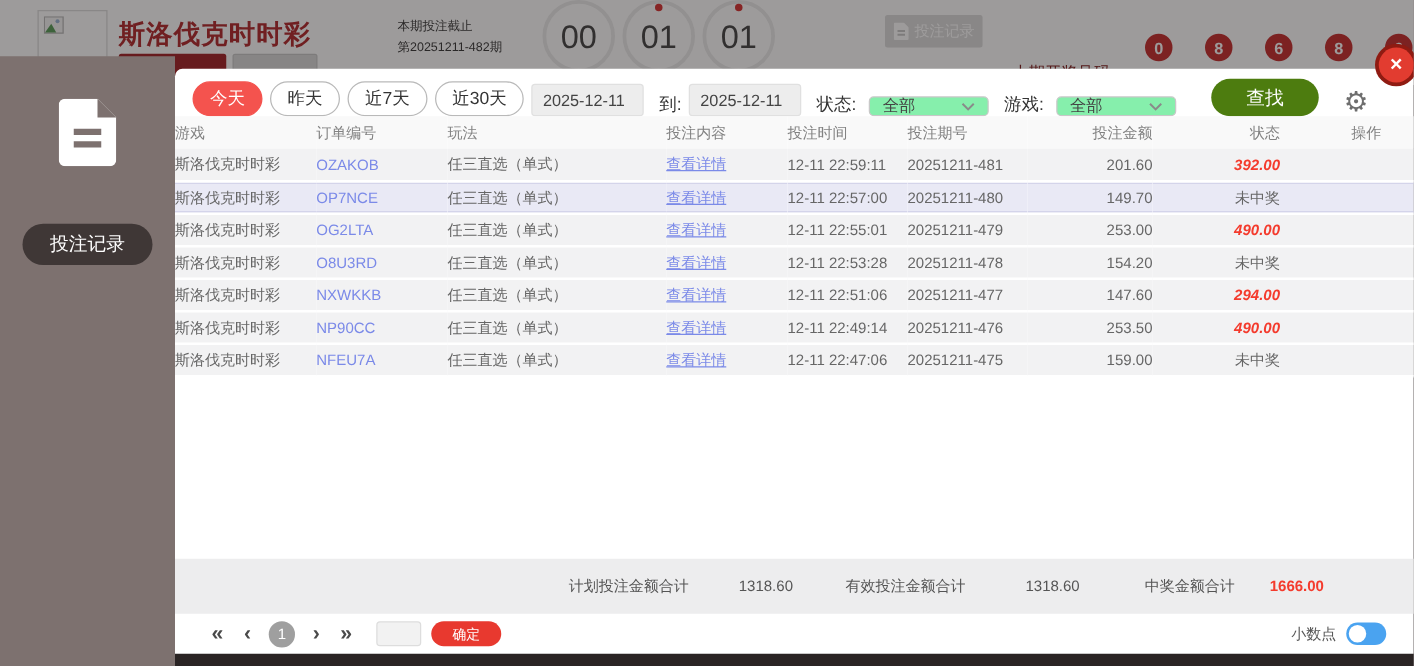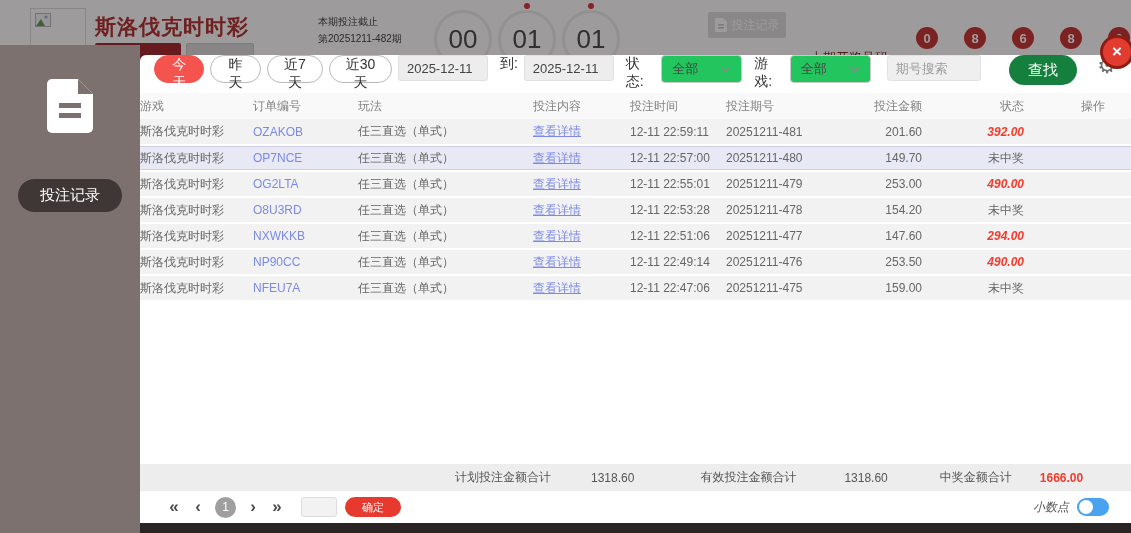--- a/index.html
+++ b/index.html
@@ -10,76 +10,76 @@
   
   .app-header { position:absolute; left:0; top:0; width:1131px; height:68px; background:#fff; z-index:1; }
   .logo-box { position:absolute; left:30px; top:8px; width:56px; height:52px; background:#fff; border:1px solid #dcdcdc; }
   .logo-box svg { margin:4px 0 0 4px; }
   .app-title { position:absolute; left:95px; top:13px; font-size:21px; font-weight:bold; color:#b12a2e; letter-spacing:1px; }
   .title-buttons { position:absolute; left:95px; top:43px; display:flex; gap:5px; }
   .tb-red { width:86px; height:24px; background:#a32429; border-radius:2px; }
   .tb-gray { width:68px; height:24px; background:#d9d9d9; border:1px solid #c9c9c9; border-radius:2px; }
   .deadline { position:absolute; left:318px; top:13px; font-size:10px; color:#3a3a3a; line-height:17px; }
   .countdown { position:absolute; left:434px; top:0; display:flex; gap:6px; }
-  .count-wrap { position:relative; padding-top:10px;text-align:right; }
+  .count-wrap { position:relative; padding-top:0;text-align:right; }
   .count-dot { position:absolute; top:3px; left:50%; transform:translateX(-50%); width:6px; height:6px; border-radius:50%; background:#d73232; display:none; }
   .count-wrap.has-dot .count-dot { display:block; }
   .count-circle { width:58px; height:58px; border:3px solid #ececec; border-radius:50%; display:flex; align-items:center; justify-content:center; font-size:26px; color:#464646; }
   .bet-record-btn { position:absolute; left:708px; top:12px; width:78px; height:26px; background:#dcdcdc; border:none; border-radius:2px; color:#fff; font-size:12px; display:flex; align-items:center; justify-content:center; gap:5px; cursor:pointer; }
   .last-draw-label { position:absolute; left:810px; top:29px; font-size:13px; color:#7f1d1d;margin-top:20px; }
   .balls { position:absolute; left:916px; top:27px; display:flex; gap:26px; }
   .ball { width:22px; height:22px; border-radius:50%; background:#c62f2f; color:#fff; font-size:13px; font-weight:bold; display:flex; align-items:center; justify-content:center; }
 
   
   .overlay { position:absolute; inset:0; background:rgba(22,16,16,0.42); z-index:5; }
 
   
   .sidebar { position:absolute; left:0; top:45px; width:140px; height:488px; background:#7d716f; z-index:6; }
   .side-icon { width:46px; margin:34px auto 46px; display:block; }
   .side-item { width:104px; margin:0 auto 10px; text-align:center; color:#fff; font-size:15px; padding:7px 0; border-radius:17px; cursor:pointer; }
   .side-item.active { background:#3f3736; }
 
   
   .modal { position:absolute; left:140px; top:55px; width:991px; height:468px; background:#fff; border-radius:6px 0 0 0; z-index:7; display:flex; flex-direction:column; }
-  .filter-bar { height:38px; display:flex; align-items:flex-start; padding:0 14px; gap:6px; flex:none; }
+  .filter-bar { height:38px; display:flex; align-items:flex-end; padding:0 14px; gap:6px; flex:none; }
   .qpill { height:28px; padding:0 13px; border-radius:15px; border:1px solid #b9b9b9; background:#fff; color:#333; font-size:14px; cursor:pointer; }
   .qpill.active { background:#f4534e; border-color:#f4534e; color:#fff; }
   .date-input { width:90px; height:26px; background:#ededed; border:1px solid #e0e0e0; border-radius:3px; color:#444; font-size:13px; padding:0 8px; margin-left:0; }
   .flt-label { font-size:14px; color:#333; margin-left:6px; }
-  .select { width:96px; height:28px; border:1px solid #c8c8c8; border-radius:4px; background:#22c55e; display:flex; align-items:center; justify-content:space-between; padding:0 10px; font-size:13px; color:#444; cursor:pointer; margin-left:4px; }
+  .select { width:96px; height:16px; border:1px solid #c8c8c8; border-radius:4px; background:#86efac; display:flex; align-items:center; justify-content:space-between; padding:0 10px; font-size:13px; color:#444; cursor:pointer; margin-left:4px; }
   .search-input { width:94px; height:26px; background:#efefef; border:1px solid #e2e2e2; border-radius:3px; font-size:13px; padding:0 8px; color:#444; margin-left:10px; }
   .search-input::placeholder { color:#9b9b9b; }
-  .search-btn { width:86px; height:30px; border:none; border-radius:16px; background:#15803d; color:#fff; font-size:15px; margin-left:22px; cursor:pointer; }
+  .search-btn { width:86px; height:30px; border:none; border-radius:16px; background:#4d7c0f; color:#fff; font-size:15px; margin-left:22px; cursor:pointer; }
   .gear { font-size:22px; color:#6e6e6e; margin-left:14px; cursor:pointer; line-height:1; }
 
   table { width:100%; border-collapse:collapse; table-layout:fixed; flex:none; }
   th { height:26px; background:#f9f9f9; color:#828282; font-size:12px; font-weight:normal; text-align:left; }
   td { height:26px; background:#f2f2f3; border-bottom:2px solid #fff; color:#666; font-size:12px; }
   th:first-child, td:first-child { }
   th.num, td.num { text-align:right; }
   th:last-child, td:last-child { padding-right:26px; }
   td.link { color:#7b8ae8; cursor:pointer;margin-top:44px; }
   td.detail { text-decoration:underline; }
   td.status.win { color:#f43b2d; font-weight:bold;font-style:italic; }
   tr.selected td { background:#e9e9f5; box-shadow:inset 0 1px 0 #cdcde6, inset 0 -1px 0 #cdcde6; }
 
   .fill { flex:1; }
-  .summary { height:27px; flex:none; background:#ededee; display:flex; align-items:center; font-size:12px; color:#555; padding-left:315px; }
+  .summary { height:44px; flex:none; background:#ededee; display:flex; align-items:center; font-size:12px; color:#555; padding-left:315px; }
   .summary .val { margin-left:40px; }
-  .summary .lbl2 { margin-left:66px; }
+  .summary .lbl2 { margin-left:42px; }
   .summary .val2 { margin-left:48px; }
   .summary .lbl3 { margin-left:52px; }
   .summary .val3 { margin-left:28px; color:#f43b2d; font-weight:bold; }
 
   .pagination-bar { height:32px; flex:none; display:flex; align-items:center; padding:0 22px; }
   .pg-arrow { font-size:17px; font-weight:bold; color:#4a4a4a; width:24px; text-align:center; cursor:pointer; }
   .pg-current { width:21px; height:21px; border-radius:50%; background:#9f9f9f; color:#fff; font-size:12px; display:flex; align-items:center; justify-content:center; margin:0 5px; cursor:pointer; }
   .pg-input { width:36px; height:20px; background:#f2f2f2; border:1px solid #ddd; border-radius:3px; margin-left:12px; }
   .pg-confirm { width:56px; height:20px; border:none; border-radius:10px; background:#e8392f; color:#fff; font-size:11px; margin-left:8px; cursor:pointer; }
-  .decimal-label { font-size:12px; color:#555; margin-right:8px;font-style:italic; }
+  .decimal-label { font-size:12px; color:#555; margin-right:8px; }
   .toggle { width:32px; height:18px; border-radius:9px; background:#4aa3f0; position:relative; cursor:pointer; }
   .toggle .knob { position:absolute; left:2px; top:2px; width:14px; height:14px; border-radius:50%; background:#fff; }
 
   .close-btn { position:absolute; left:1103px; top:38px; width:28px; height:28px; border-radius:50%; background:#e23c30; box-shadow:0 0 0 3px #8f1b12; border:none; color:#fff; font-size:17px; font-weight:bold; line-height:26px; text-align:center; z-index:9; cursor:pointer; padding:0; }
 </style>
 </head>
 <body>
 
 <div class="page">
 
@@ -161,21 +161,20 @@
             <polyline points="1,1 5.5,5.5 10,1" fill="none" stroke="#8a8a8a" stroke-width="1.6"></polyline>
           </svg>
       </div>
       <span class="flt-label">游戏:</span>
       <div class="select">
         <span>全部</span>
         <svg width="11" height="7" viewBox="0 0 11 7">
             <polyline points="1,1 5.5,5.5 10,1" fill="none" stroke="#8a8a8a" stroke-width="1.6"></polyline>
           </svg>
       </div>
-      <input class="search-input" placeholder="期号搜索" style="">
       <button class="search-btn">查找</button>
       <span class="gear">⚙</span>
     </div>
 
     <table>
       <colgroup>
         <col style="width:113px">
           <col style="width:105px">
           <col style="width:175px">
           <col style="width:97px">

